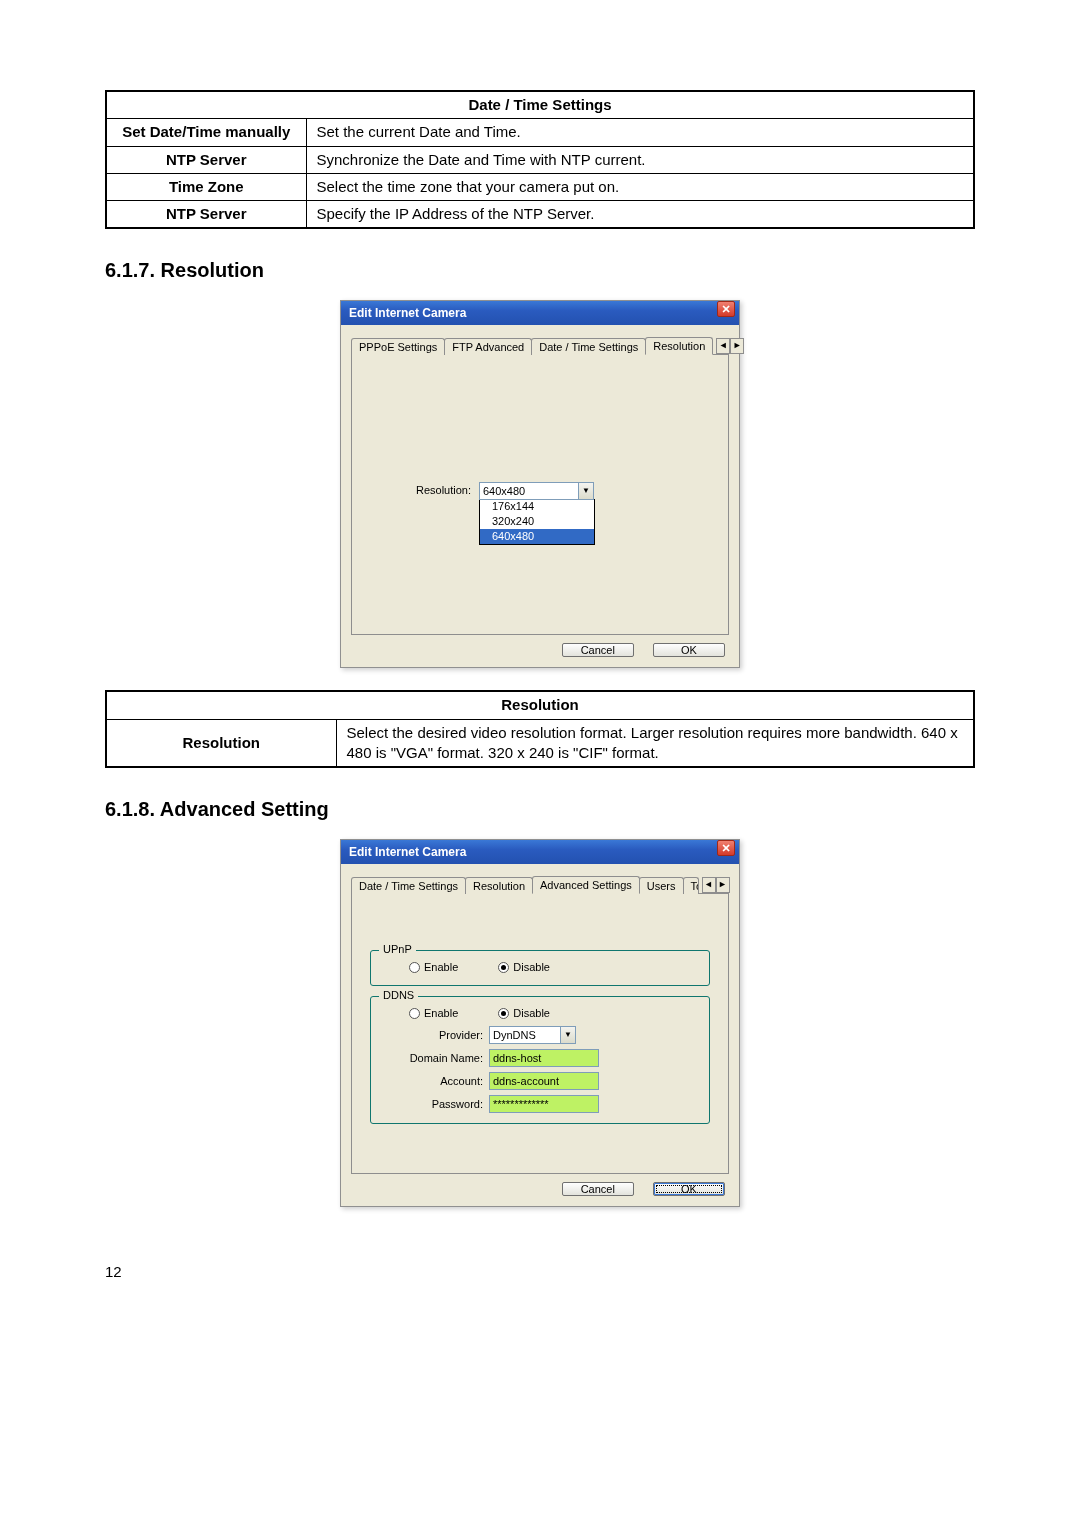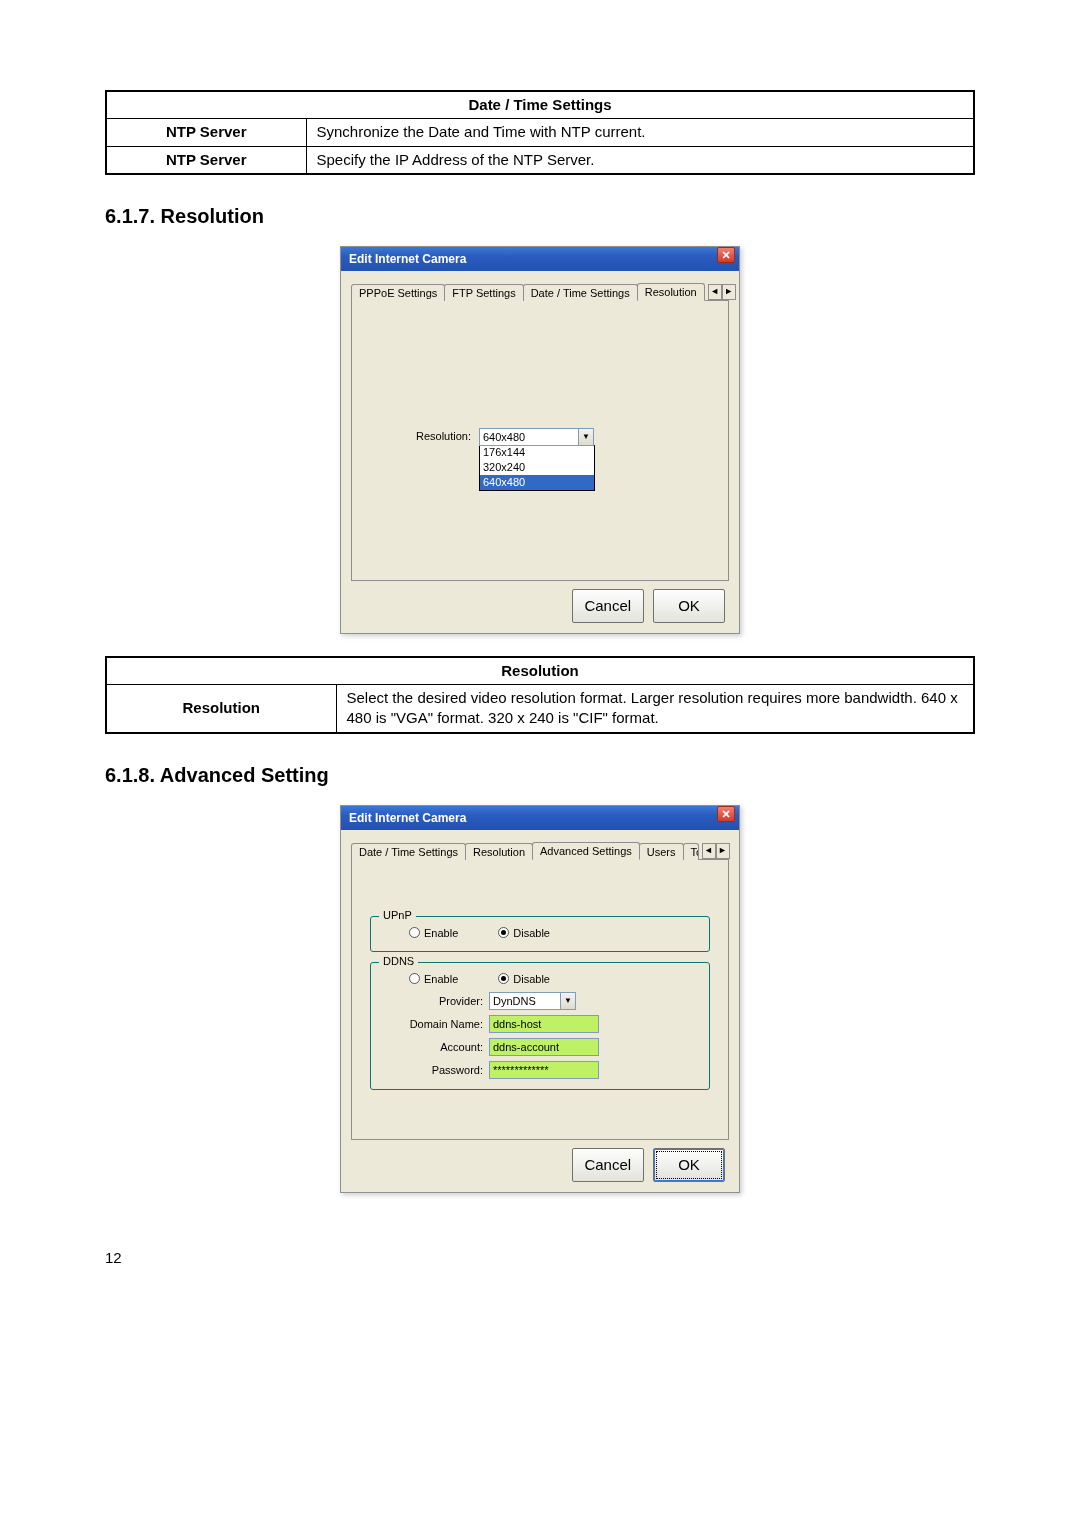--- a/index.html
+++ b/index.html
@@ -130,25 +130,25 @@
     min-height: 280px;
     padding: 12px 12px 12px 12px;
     background: #ece9d8;
   }
   .btnrow {
     text-align: right;
     padding: 8px 4px 0 0;
   }
   .winbtn {
     min-width: 72px;
-    height: 34px;
-    font-size: 15px;
+    height: 14px;
+    font-size: 11px;
     border: 1px solid #707070;
     background: linear-gradient(#fefefe,#e3e3dc);
-    margin-left: 6px;
+    margin-left: 16px;
     cursor: pointer;
     border-radius: 2px;
   }
   .winbtn.default {
     outline: 1px dotted #000;
     outline-offset: -4px;
     box-shadow: inset 0 0 0 1px #3a78d6;
   }
   
   .res-row {
@@ -191,21 +191,21 @@
   }
   .combo-list {
     border: 1px solid #000;
     border-top: none;
     background: #fff;
     font-size: 11px;
     width: 116px;
     margin-top: -1px;
   }
   .combo-list div {
-    padding: 0 3px;
+    padding: 0 12px;
     line-height: 15px;
     cursor: pointer;
   }
   .combo-list div.sel {
     background: #316ac5;
     color: #fff;
   }
   
   .fieldset {
     border: 1px solid #0f766e;
@@ -280,42 +280,50 @@
 <body>
 
 <table class="settings-table">
   <thead>
     <tr>
         <th colspan="2">Date / Time Settings</th>
       </tr>
   </thead>
   <tbody>
     <tr>
+      <td class="label">Set Date/Time manually</td>
+      <td class="desc">Set the current Date and Time.</td>
+    </tr>
+    <tr>
       <td class="label">NTP Server</td>
       <td class="desc">Synchronize the Date and Time with NTP current.</td>
+    </tr>
+    <tr>
+      <td class="label">Time Zone</td>
+      <td class="desc">Select the time zone that your camera put on.</td>
     </tr>
     <tr>
       <td class="label">NTP Server</td>
       <td class="desc">Specify the IP Address of the NTP Server.</td>
     </tr>
   </tbody>
 </table>
 
 <div class="section-heading">6.1.7.   Resolution</div>
 
 <div class="dialog-center">
   <div class="dialog">
     <div class="titlebar">
       <span>Edit Internet Camera</span>
       <span class="closebtn">✕</span>
     </div>
     <div class="dialog-body">
       <div class="tabstrip">
         <div class="tab">PPPoE Settings</div>
-        <div class="tab">FTP Settings</div>
+        <div class="tab">FTP Advanced</div>
         <div class="tab">Date / Time Settings</div>
         <div class="tab active">Resolution</div>
         <div class="tab-arrows">
           <div class="arrow-btn">◄</div>
           <div class="arrow-btn">►</div>
         </div>
       </div>
       <div class="tab-pane">
         <div class="res-row">
           <div class="res-label">Resolution:</div>

